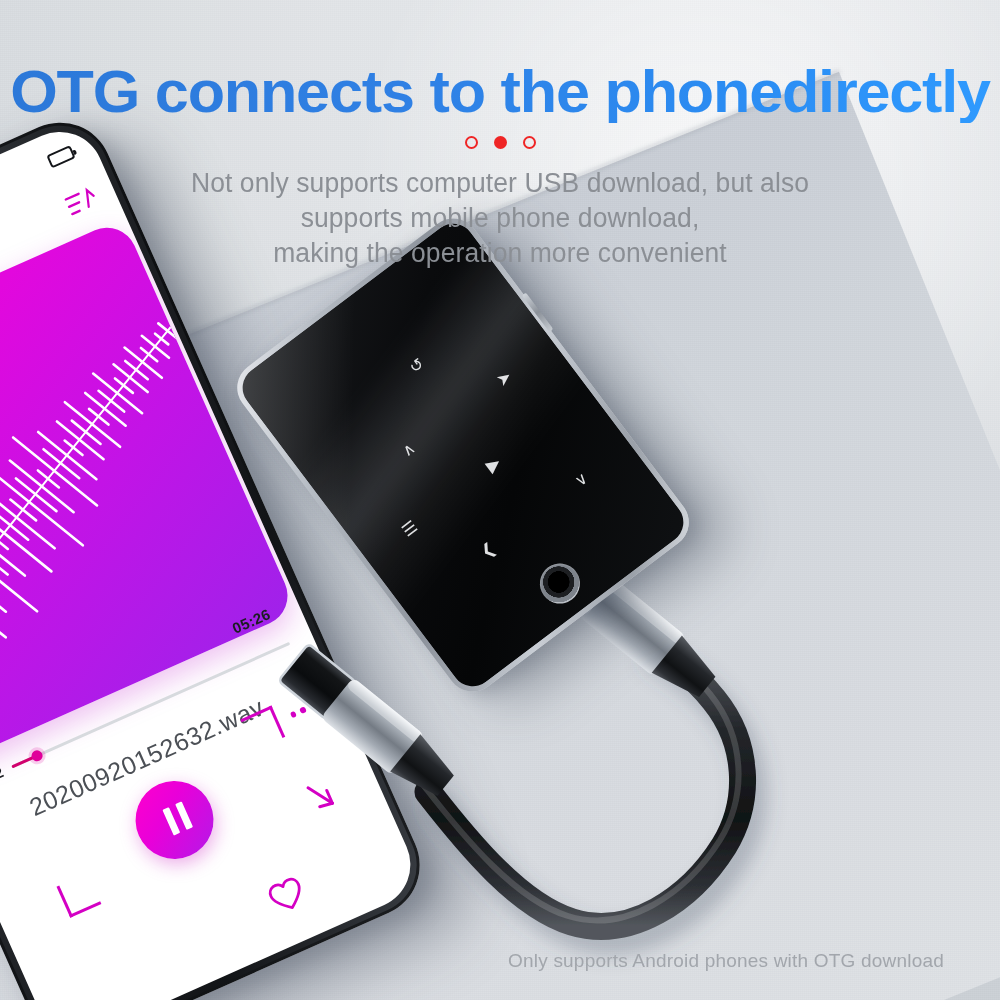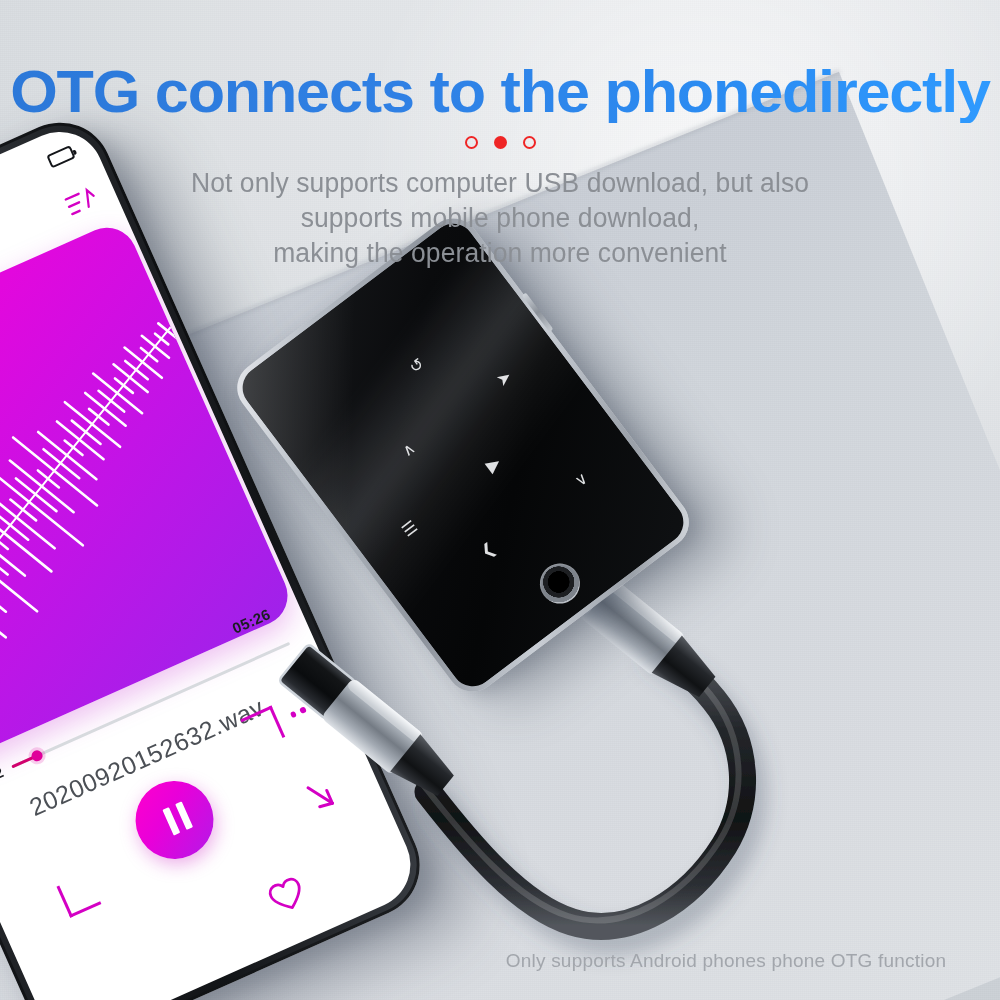--- a/index.html
+++ b/index.html
@@ -465,16 +465,16 @@
     <span class="dot hollow" data-interactable="false"></span>
   </div>
 
   <div class="subtitle" data-interactable="false">
     <div data-interactable="false">Not only supports computer USB download, but also</div>
     <div data-interactable="false">supports mobile phone download,</div>
     <div data-interactable="false">making the operation more convenient</div>
   </div>
 
   <div class="footnote" data-interactable="false">
-    <span data-interactable="false">Only supports Android phones phone OTG function</span>
+    <span data-interactable="false">Only supports Android phones with OTG download</span>
   </div>
 
 </div>
 
 </body></html>

